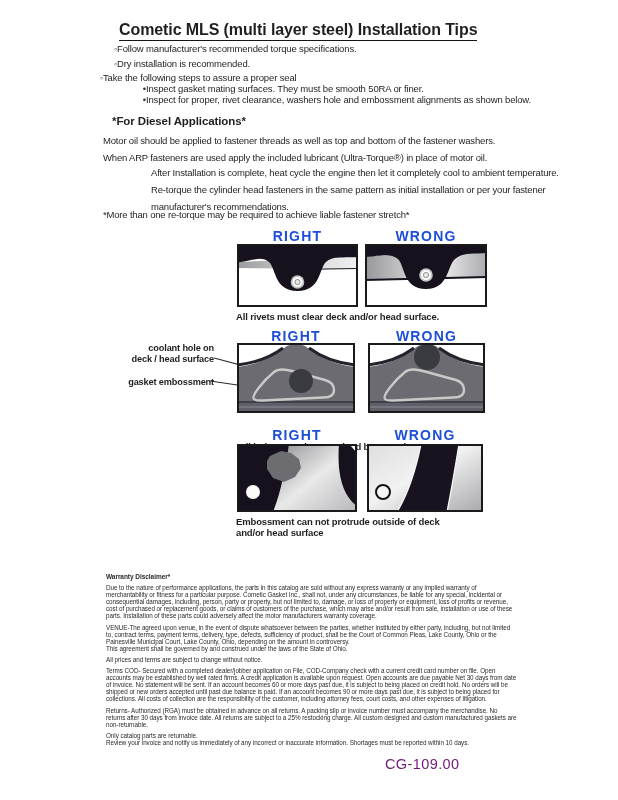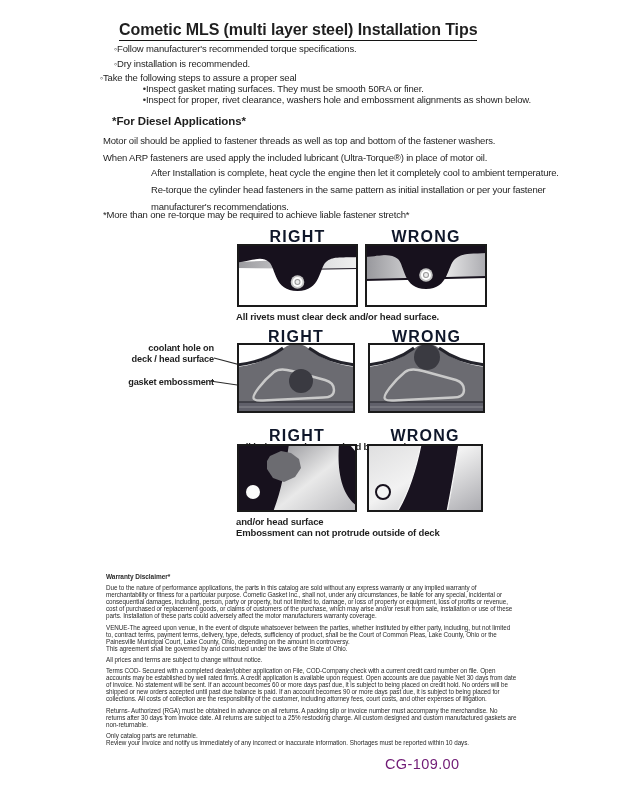--- a/index.html
+++ b/index.html
@@ -12,21 +12,21 @@
   .title{left:119px;top:21px;font-size:16px;font-weight:bold;letter-spacing:-0.1px;
          border-bottom:1.6px solid #141414;padding-bottom:1px;display:inline-block;}
   
   .bline{font-size:9.5px;letter-spacing:-0.15px;white-space:nowrap;text-align:right;}
   .bline .mk{display:inline-block;width:8px;color:#333;font-size:9px;}
   .sub .mk{font-size:9.5px;}
   
   .dheading{left:112px;top:115px;font-size:11.5px;font-weight:bold;letter-spacing:-0.1px;}
   .para{left:103px;width:416px;font-size:9.5px;line-height:17px;letter-spacing:-0.18px;}
   
-  .fhdr{font-size:16px;font-weight:bold;letter-spacing:1.2px;text-align:center;color:#0f172a;}
+  .fhdr{font-size:14px;font-weight:bold;letter-spacing:1.2px;text-align:center;color:#1d4ed8;}
   .fcap{font-size:9.5px;font-weight:bold;letter-spacing:-0.15px;line-height:11px;}
   .flabel{font-size:9.2px;line-height:11px;text-align:right;letter-spacing:-0.15px;font-weight:bold;}
   .figbox{display:block;}
   
   .warranty{left:106px;top:574px;width:412px;font-size:6.3px;line-height:6.95px;letter-spacing:-0.05px;color:#2a2a2a;}
   .warranty .wh{font-weight:bold;font-size:6.5px;margin:0 0 4.5px 0;}
   .warranty p{margin:0 0 4.5px 0;}
   .warranty p.tight{margin:0;}
   .footer-code{left:385px;top:756px;font-size:14.5px;letter-spacing:0.4px;color:#701a75;}
 </style>
@@ -158,22 +158,22 @@
   </defs>
   <rect x="0" y="0" width="116" height="68" fill="url(#g3w)"></rect>
   <path d="M54,0 L92,0 C88,25 84,48 80,68 L30,68 C42,48 49,25 54,0 Z" fill="#191320"></path>
   <path d="M54,0 C49,25 42,48 30,68" stroke="#f5f5f5" stroke-width="1.3" fill="none"></path>
   <path d="M92,0 C88,25 84,48 80,68" stroke="#f5f5f5" stroke-width="1.3" fill="none"></path>
   <circle cx="16" cy="48" r="7" fill="#f4f4f4" stroke="#17111d" stroke-width="2"></circle>
   <rect x="1" y="1" width="114" height="66" fill="none" stroke="#1a1a1a" stroke-width="2"></rect>
 </svg>
 
 <div class="abs fcap" style="left:236px;top:516px;width:250px;">
+  <div>Embossment can not protrude outside of deck</div>
   <div>and/or head surface</div>
-  <div>Embossment can not protrude outside of deck</div>
 </div>
 
 <div class="abs warranty">
   <div class="wh">Warranty Disclaimer*</div>
   <p>Due to the nature of performance applications, the parts in this catalog are sold without any express warranty or any implied warranty of merchantability or fitness for a particular purpose.  Cometic Gasket Inc., shall not, under any circumstances, be liable for any special, incidental or consequential damages, including, person, party or property, but not limited to, damage, or loss of property or equipment, loss of profits or revenue, cost of purchased or replacement goods, or claims of customers of the purchase, which may arise and/or result from sale, installation or use of these parts.  Installation of these parts could adversely affect the motor manufacturers warranty coverage.</p>
   <p class="tight">VENUE-The agreed upon venue, in the event of dispute whatsoever between the parties, whether instituted by either party, including, but not limited to, contract terms, payment terms, delivery, type, defects, sufficiency of product, shall be the Court of Common Pleas, Lake County, Ohio or the Painesville Municipal Court, Lake County, Ohio, depending on the amount in controversy.</p>
   <p>This agreement shall be governed by and construed under the laws of the State of Ohio.</p>
   <p>All prices and terms are subject to change without notice.</p>
   <p>Terms COD- Secured with a completed dealer/jobber application on File, COD-Company check with a current credit card number on file.  Open accounts may be established by well rated firms.  A credit application is available upon request.  Open accounts are due payable Net 30 days from date of invoice.  No statement will be sent.  If an account becomes 60 or more days past due, it is subject to being placed on credit hold.  No orders will be shipped or new orders accepted until past due balance is paid.  If an account becomes 90 or more days past due, it is subject to being placed for collections.  All costs of collection are the responsibility of the customer, including attorney fees, court costs, and other expenses of litigation.</p>
   <p>Returns- Authorized (RGA) must be obtained in advance on all returns.  A packing slip or invoice number must accompany the merchandise.  No returns after 30 days from invoice date.  All returns are subject to a 25% restocking charge.  All custom designed and custom manufactured gaskets are non-returnable.</p>

